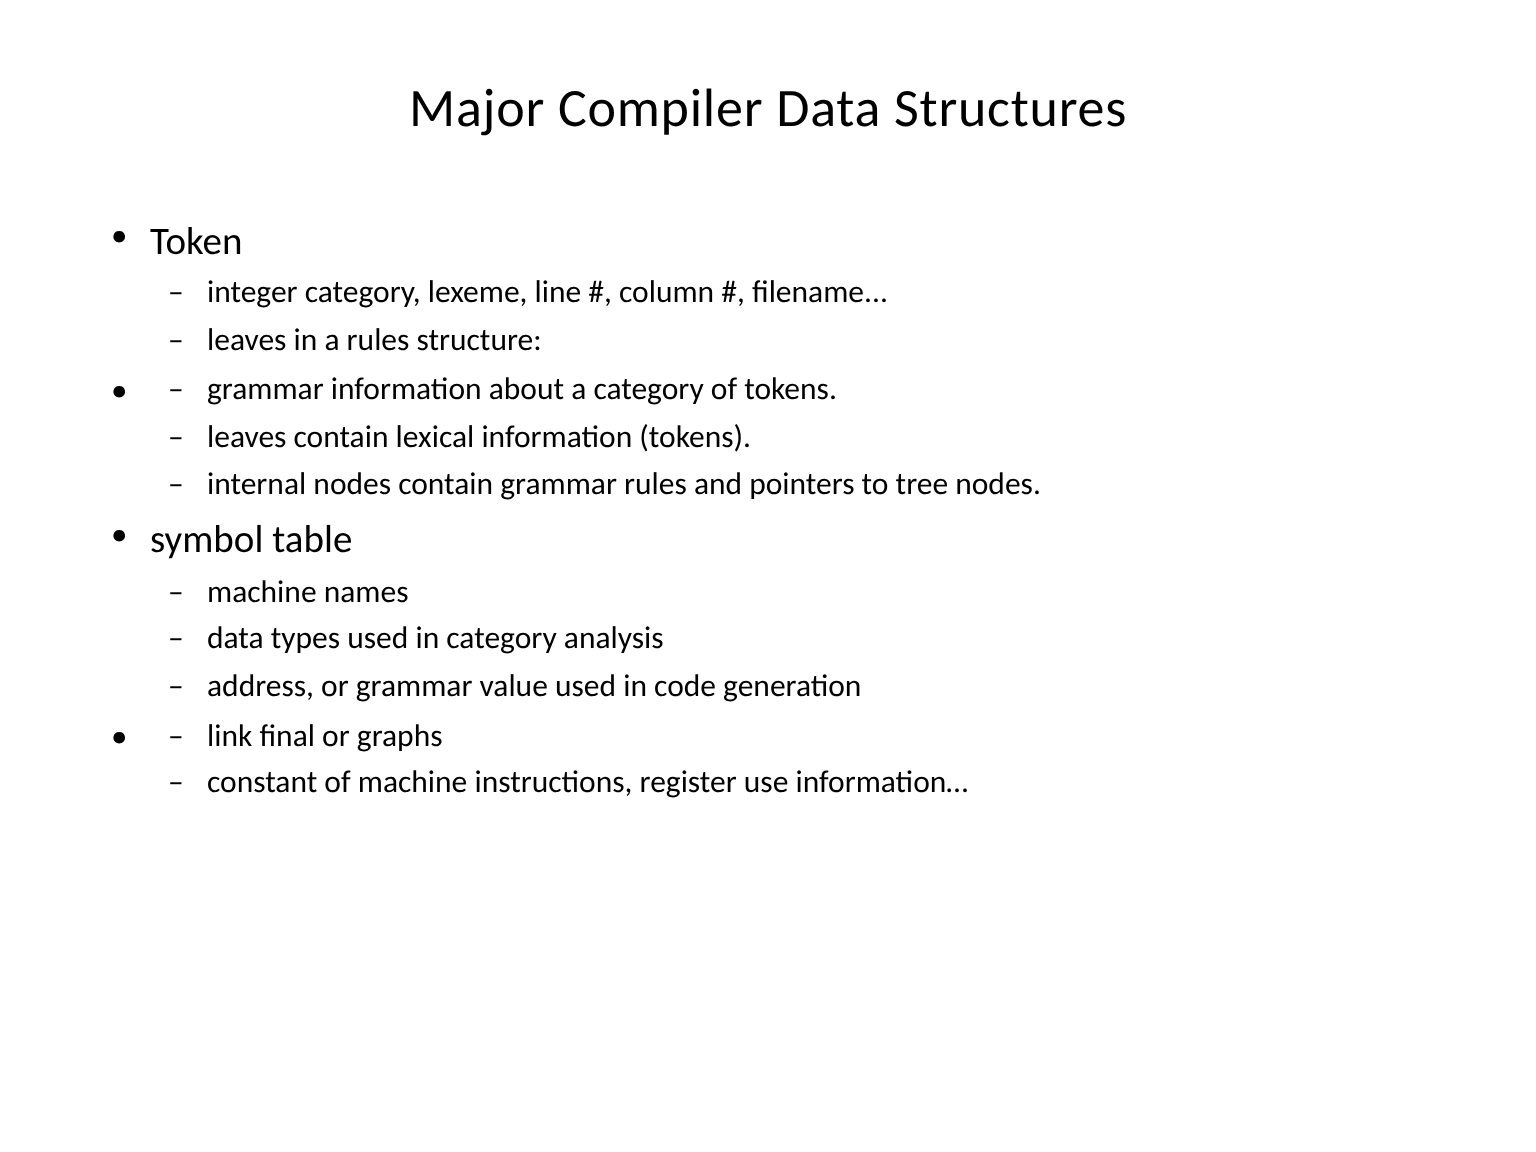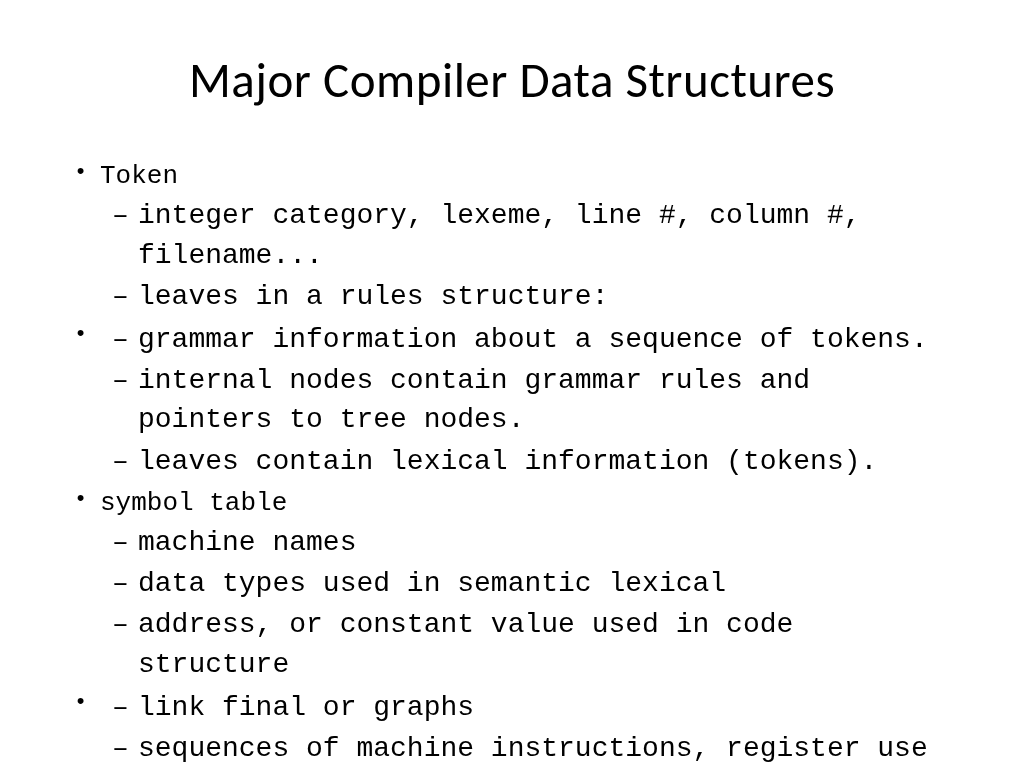--- a/index.html
+++ b/index.html
@@ -10,53 +10,52 @@
     body {
       width: 1024px;
       height: 768px;
       background: #ffffff;
       font-family: Calibri, "Segoe UI", Arial, sans-serif;
       color: #000000;
       padding: 50px 70px 40px 70px;
       overflow: hidden;
     }
     .title {
-      font-size: 49px;
+      font-size: 36px;
       font-weight: 400;
       text-align: center;
       margin-bottom: 48px;
       letter-spacing: 0.5px;
     }
     ul.level1 {
       list-style: none;
       padding-left: 30px;
     }
     ul.level1 > li {
       position: relative;
       font-size: 26px;
       line-height: 1.4;
       margin-bottom: 2px;
-      font-family: Liberation Mono, monospace;
     }
     ul.level1 > li::before {
       content: "•";
       position: absolute;
       left: -26px;
       top: 0;
       font-size: 22px;
     }
     ul.level2 {
       list-style: none;
       padding-left: 38px;
       margin-top: 2px;
       margin-bottom: 4px;
     }
     ul.level2 > li {
       position: relative;
-      font-size: 28px;
+      font-size: 21px;
       line-height: 1.4;
       margin-bottom: 2px;
     }
     ul.level2 > li::before {
       content: "–";
       position: absolute;
       left: -26px;
       top: 0;
     }
   </style>
@@ -68,32 +67,32 @@
 <ul class="level1">
   <li>
     <span>Token</span>
     <ul class="level2">
       <li>integer category, lexeme, line #, column #, filename...</li>
       <li>leaves in a rules structure:</li>
     </ul>
   </li>
   <li>
     <ul class="level2">
-      <li>grammar information about a sequence of tokens.</li>
+      <li>grammar information about a category of tokens.</li>
+      <li>leaves contain lexical information (tokens).</li>
       <li>internal nodes contain grammar rules and pointers to tree nodes.</li>
-      <li>leaves contain lexical information (tokens).</li>
     </ul>
   </li>
   <li>
     <span>symbol table</span>
     <ul class="level2">
       <li>machine names</li>
-      <li>data types used in semantic lexical</li>
-      <li>address, or constant value used in code structure</li>
+      <li>data types used in category analysis</li>
+      <li>address, or grammar value used in code generation</li>
     </ul>
   </li>
   <li>
     <ul class="level2">
       <li>link final or graphs</li>
-      <li>sequences of machine instructions, register use information…</li>
+      <li>constant of machine instructions, register use information…</li>
     </ul>
   </li>
 </ul>
 
 </body></html>

